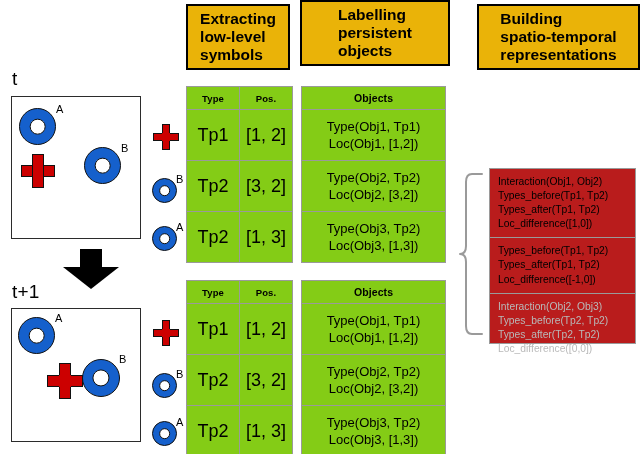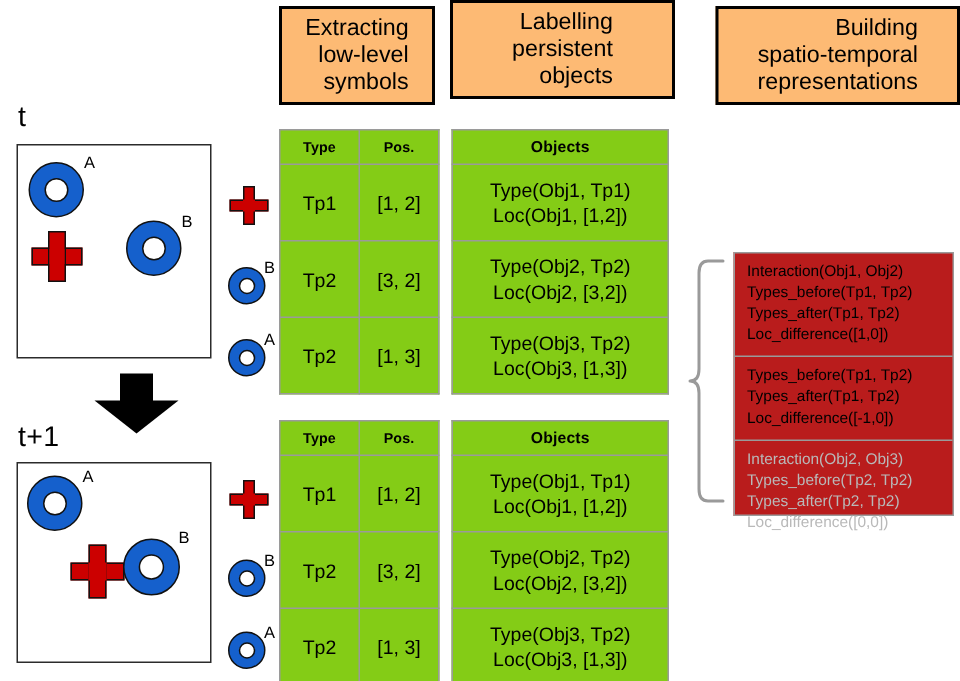--- a/index.html
+++ b/index.html
@@ -9,26 +9,26 @@
     font-family:"Liberation Sans", sans-serif;
     color:#000;
     position:relative;
     overflow:hidden;
   }
   .abs{position:absolute;}
 
   
   .stage-box{
     border:2px solid #000;
-    background:#fdba74;
+    background:#eab308;
     display:flex;align-items:center;justify-content:center;
-    text-align:right;
+    text-align:left;
     font-size:15.5px;
     line-height:1.18;
-    font-weight:400;
+    font-weight:700;
   }
   .stage-box span{display:block;}
 
   
   .scene{
     border:1.6px solid #2b2b2b;
     background:#fff;
   }
   .time-label{
     font-size:19px;
@@ -107,21 +107,21 @@
     padding:0;
     font-weight:400;
   }
   table.grid th{
     font-size:9.5px;
     font-weight:bold;
     height:22px;
     letter-spacing:.1px;
   }
   table.grid td{
-    font-size:13px;
+    font-size:18px;
     height:50px;
   }
   table.grid.objects th{font-size:10.5px;}
   table.grid.objects td{
     font-size:13px;
     line-height:1.32;
   }
   table.grid.objects td .l{display:block;white-space:nowrap;}
 
   

